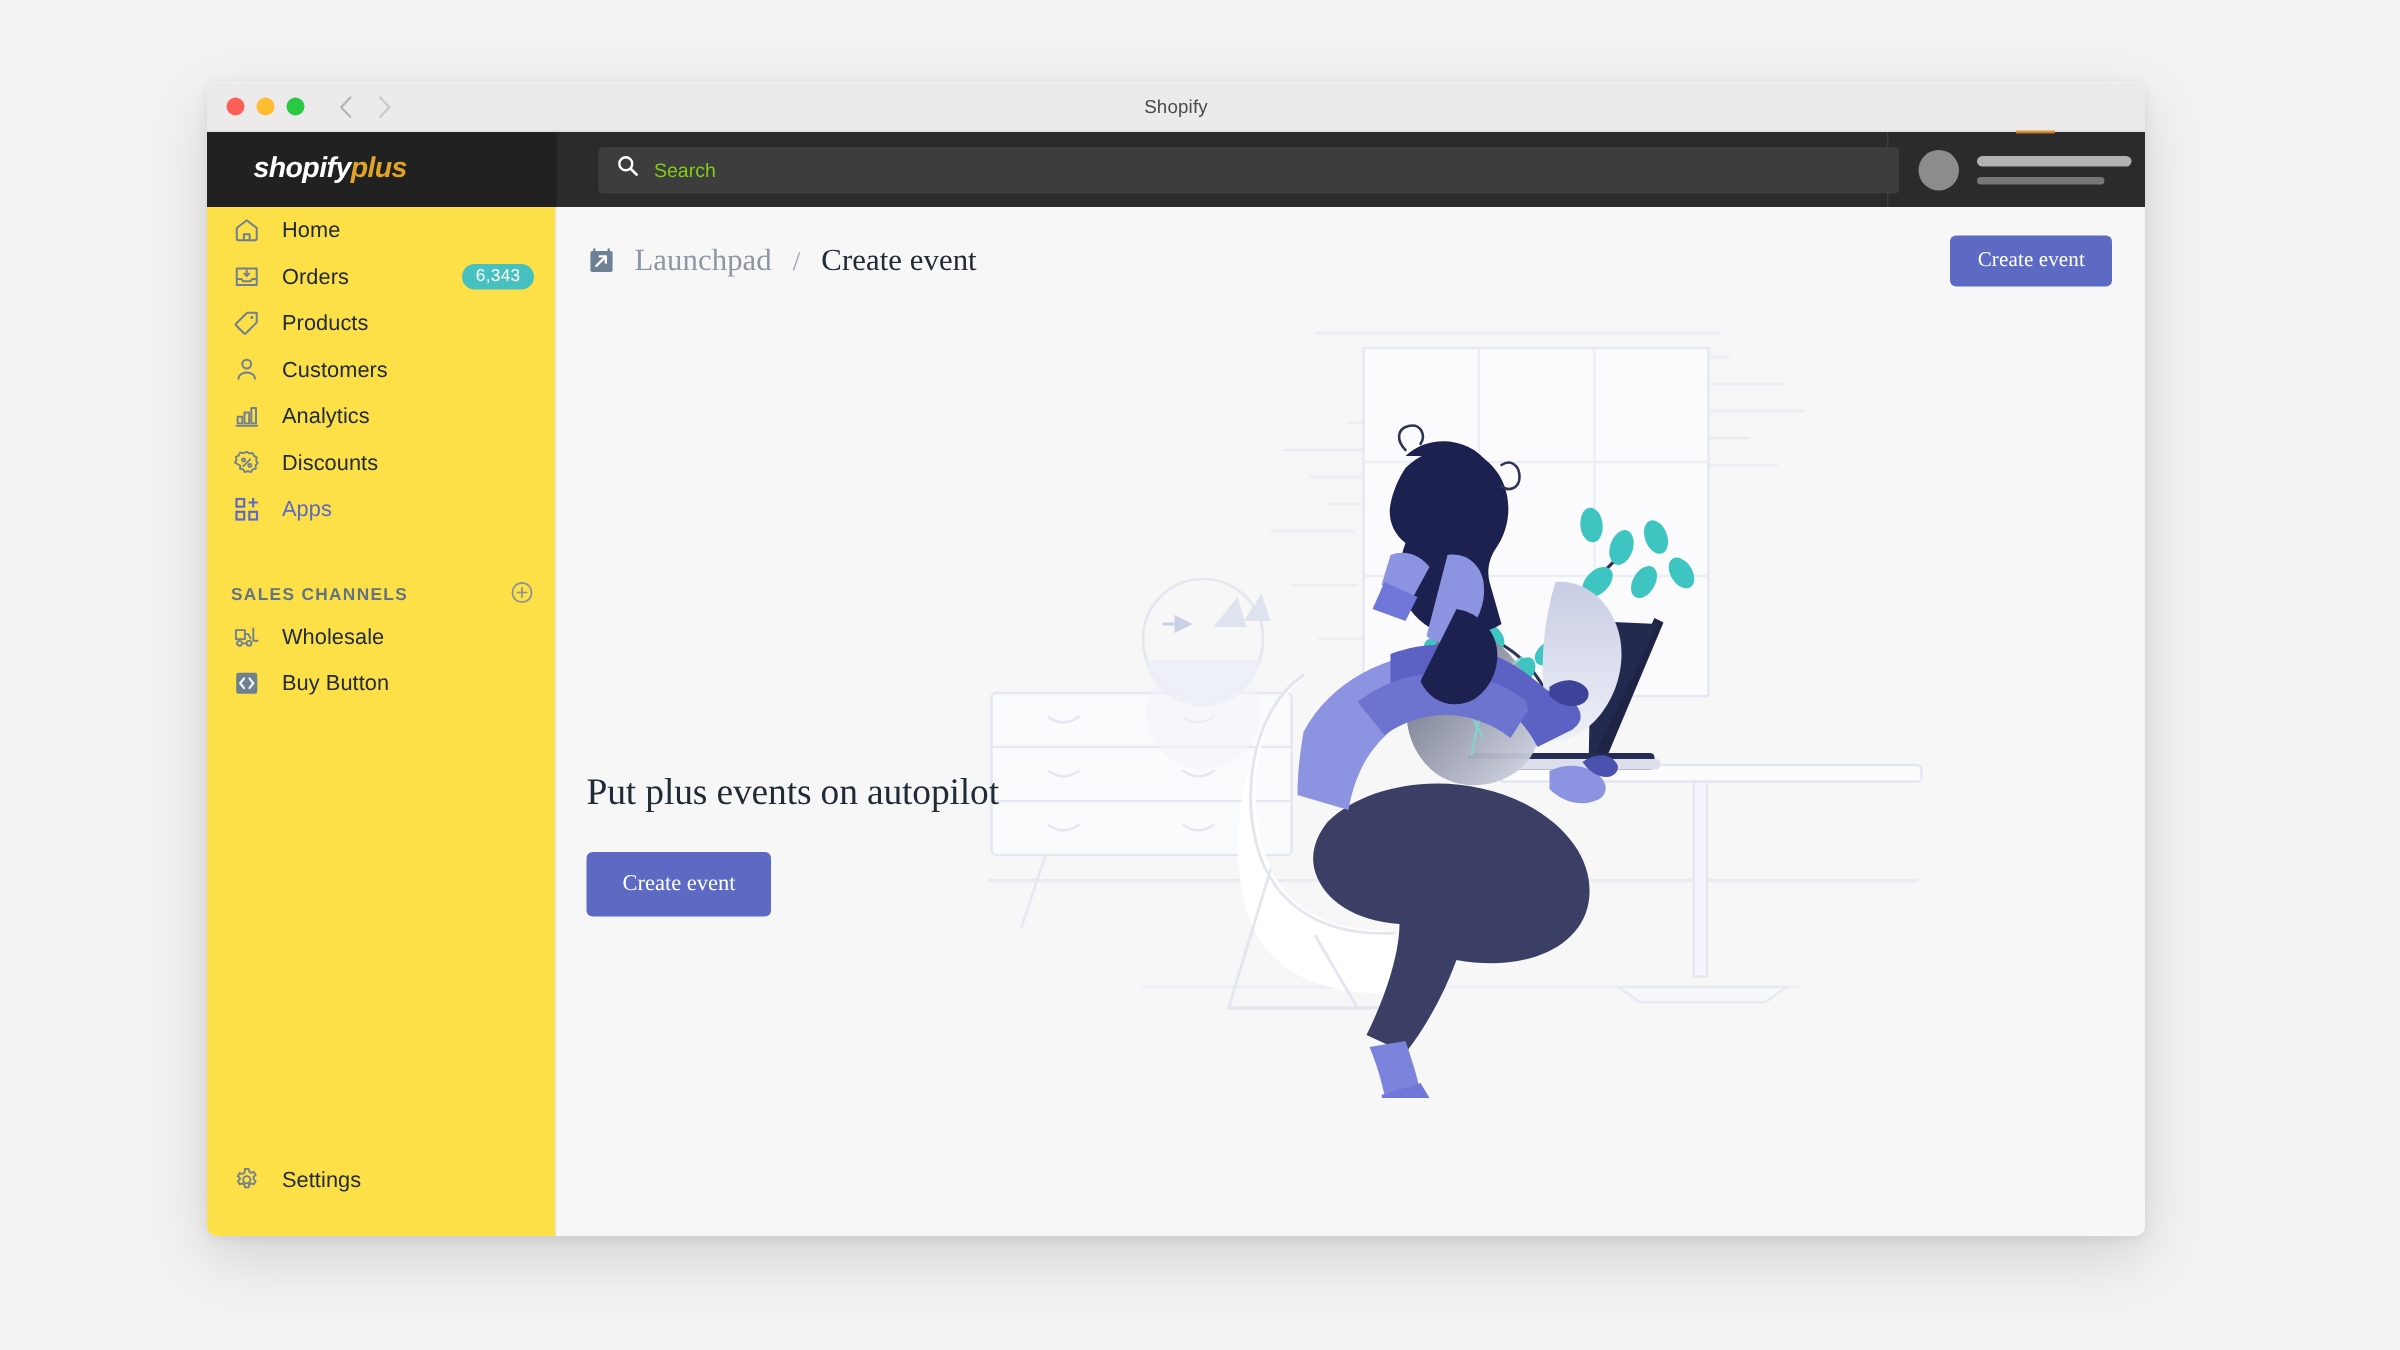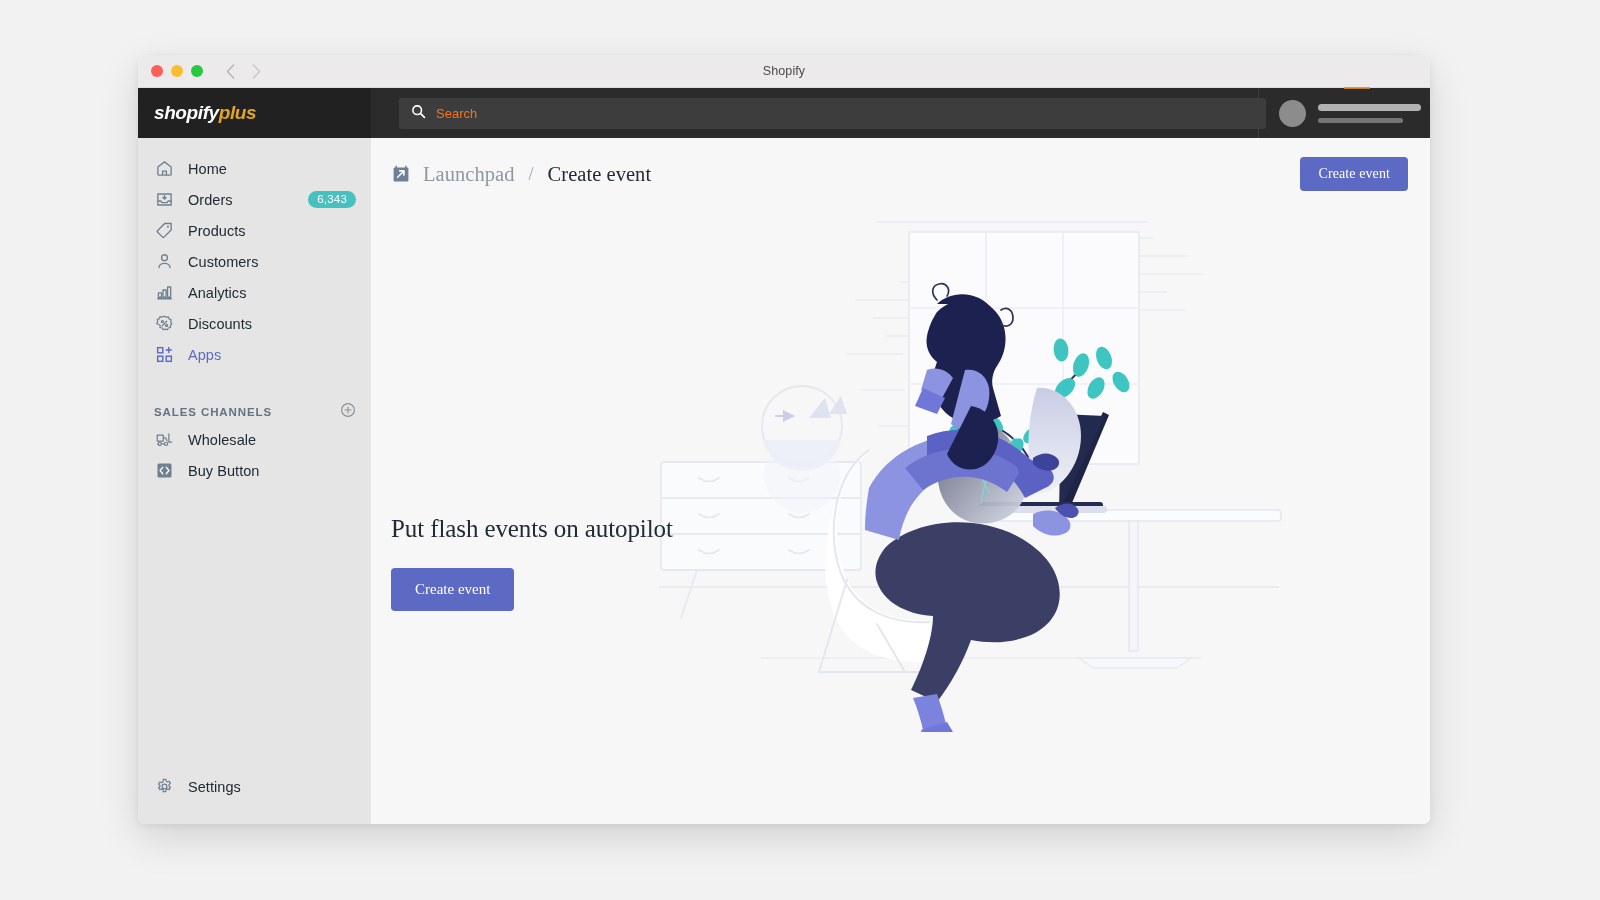--- a/index.html
+++ b/index.html
@@ -42,57 +42,56 @@
   }
 
   
   .topbar {
     display: flex; height: 50px; width: 100%;
     background: #2b2b2b;
   }
   .brand {
     width: 233px; min-width: 233px; height: 100%;
     background: #212121;
-    display: flex; align-items: center; padding-left: 16px;
+    display: flex; align-items: center; padding-left: 31px;
   }
   .logo { font-size: 19px; font-style: italic; font-weight: bold; letter-spacing: -.4px; }
   .logo .sh { color: #ffffff; }
   .logo .pl { color: #e0a526; font-weight: 600; }
 
   .topmain { flex: 1; display: flex; align-items: center; padding: 0 14px; position: relative; }
   .searchbox {
     width: 867px; height: 31px; background: #3d3d3d;
     border-radius: 3px; display: flex; align-items: center;
     padding: 0 12px; gap: 10px; margin-left: 14px;
   }
-  .searchbox .ph { color: #f97316; font-size: 13px; }
+  .searchbox .ph { color: #84cc16; font-size: 13px; }
   .searchbox svg { flex: 0 0 auto; }
 
   .userarea {
     position: absolute; right: 0px; top: 0; height: 100%;
     width: 172px;
     border-left: 1px solid #3c3c3c;
     display: flex; align-items: center; gap: 12px; padding-left: 20px;
   }
   .avatar { width: 27px; height: 27px; border-radius: 50%; background: #8c8c8c; }
   .skel { display: flex; flex-direction: column; gap: 7px; }
   .skel .b1 { width: 103px; height: 7px; border-radius: 4px; background: #b2b2b2; }
   .skel .b2 { width: 85px; height: 5px; border-radius: 3px; background: #767676; }
   .orangetick { position:absolute; right:60px; top:-1px; width:26px; height:2px; background:#e08a28; opacity:.85; }
 
   
   .body { display: flex; height: 686px; width: 100%; }
 
   
   .sidebar {
     width: 233px; min-width: 233px; height: 100%;
-    background: #e5e5e5;
+    background: #fde047;
     border-right: 1px solid #e3e5e7;
     position: relative;
-    padding-top: 15px;
   }
   .navitem {
     display: flex; align-items: center; height: 31px;
     padding: 0 14px 0 16px; gap: 14px; cursor: pointer; position: relative;
   }
   .navitem .ico { width: 20px; height: 20px; display: flex; align-items: center; justify-content: center; color: #70808f; flex: 0 0 auto;}
   .navitem .lbl { font-size: 14.5px; color: #212b36; letter-spacing: .05px; }
   .navitem.active .lbl { color: #5c6ac4; }
   .navitem.active .ico { color: #5c6ac4; }
   .badge {
@@ -461,20 +460,20 @@
               <path d="M296 112c14-14 42-14 56 6-18-6-40-6-56-6z" fill="#1d2150"></path>
               <g stroke="#2e3358" stroke-width="1.7" fill="none" stroke-linecap="round">
                 <path d="M296 108c-6-6-6-14 2-16s12 6 8 12"></path>
                 <path d="M360 118c6-4 12 0 12 8s-8 10-12 6"></path>
               </g>
               <path d="M330 214c12 2 22 10 26 22 4 14-2 30-14 38-14 8-30 2-36-12z" fill="#1d2150"></path>
             </svg>
           </div>
 
           <div class="copy">
-            <h1>Put flash events on autopilot</h1>
+            <h1>Put plus events on autopilot</h1>
             <button class="cta">Create event</button>
           </div>
         </div>
       </main>
     </div>
   </div>
 </div>
 
 </body></html>

